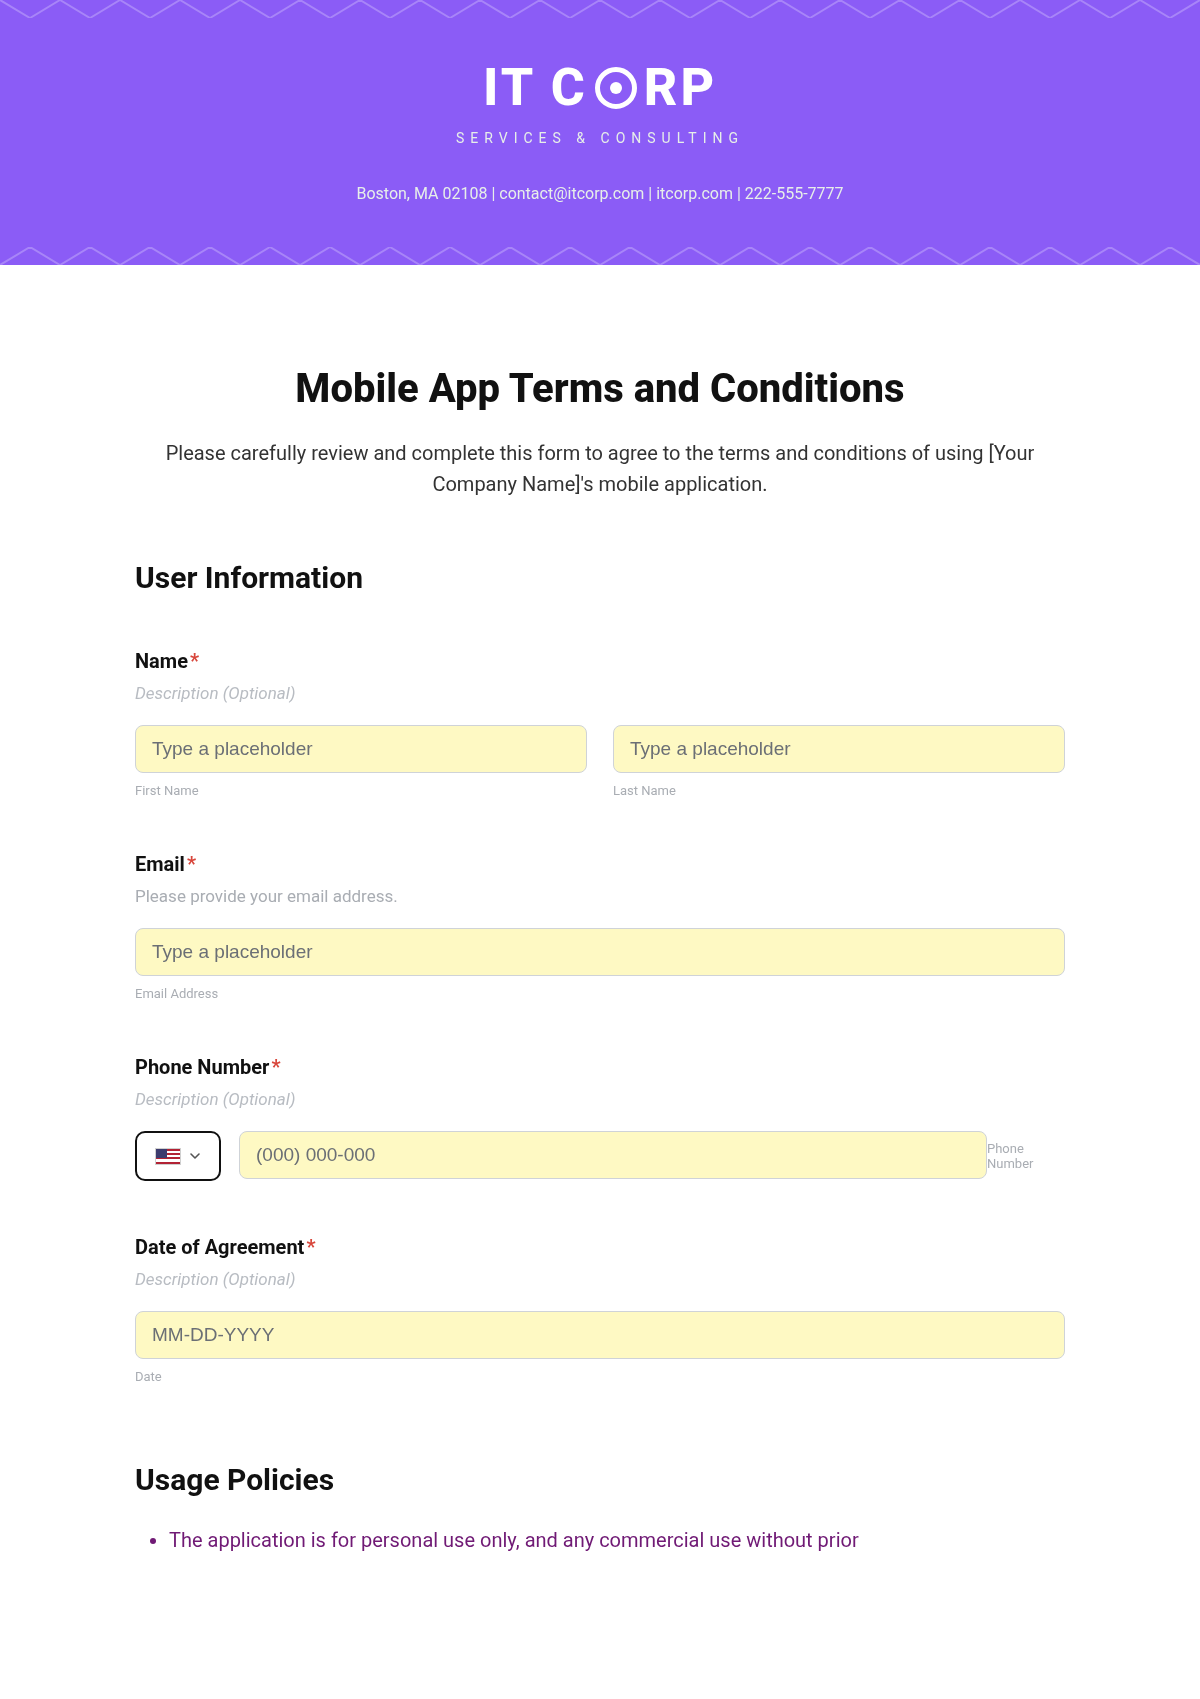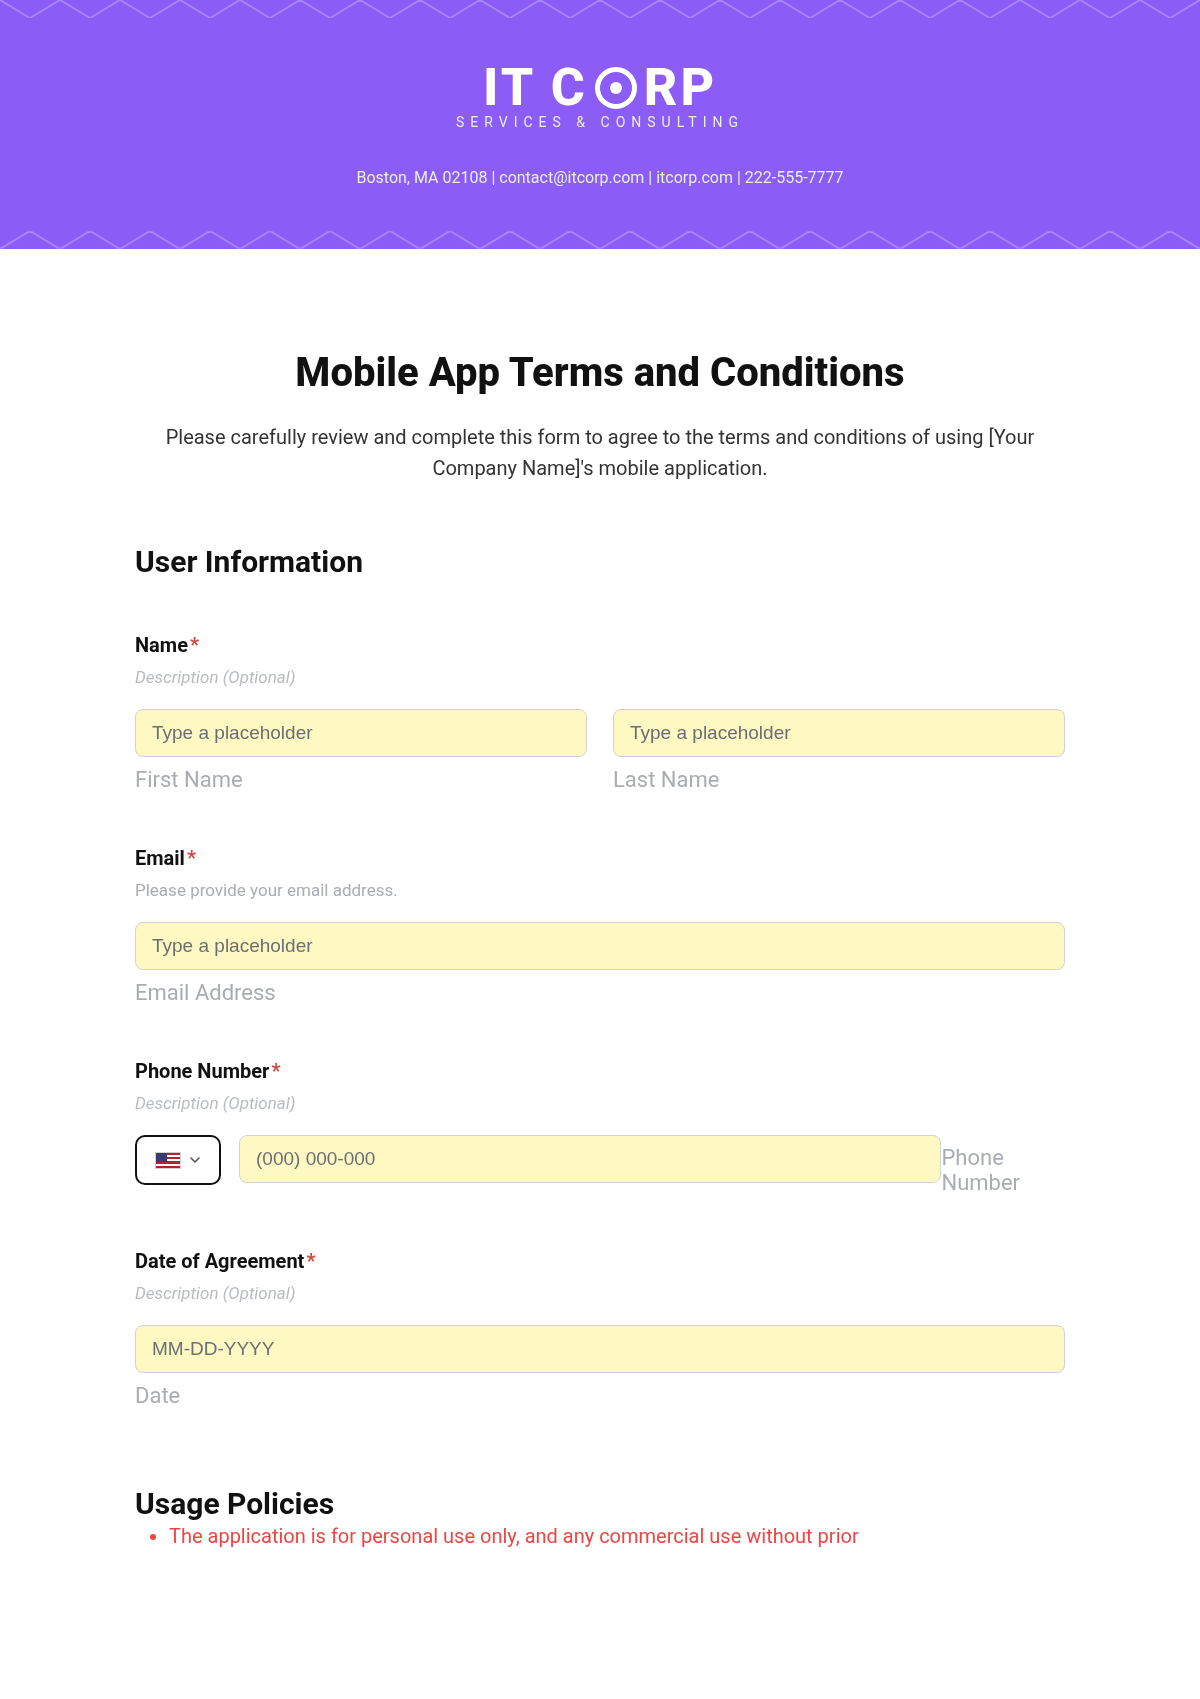--- a/index.html
+++ b/index.html
@@ -50,21 +50,21 @@
     content: "";
     width: 12px;
     height: 12px;
     background: #fff;
     border-radius: 50%;
   }
   .logo-tag {
     color: #e7efe9;
     font-size: 14px;
     letter-spacing: 6px;
-    margin-top: 0;
+    margin-top: 16px;
   }
   .header-contact {
     color: #e7efe9;
     font-size: 16px;
     margin-top: 38px;
   }
   .page {
     width: 930px;
     margin: 0 auto;
     padding: 100px 0 0 0;
@@ -115,21 +115,21 @@
     border: 1px solid #cfd3d8;
     border-radius: 8px;
     padding: 0 16px;
     font-size: 19px;
     color: #333;
     background:#fef9c3;
   }
   .input::placeholder { color:#6b6f75; }
   .sublabel {
     color: #a9adb3;
-    font-size: 22px;
+    font-size: 13px;
     margin-top: 10px;
   }
   .phone-row { display:flex; gap:18px; margin-top:22px; align-items:flex-start; }
   .cc-box {
     width: 86px;
     height: 50px;
     border: 2px solid #111;
     border-radius: 10px;
     display:flex;
     align-items:center;
@@ -153,23 +153,24 @@
     content:"";
     position:absolute;left:0;top:0;width:11px;height:9px;background:#3c3b6e;
   }
   .chev {
     width: 12px; height: 12px;
     display:inline-block;
   }
   .chev svg{display:block;}
   .phone-col{flex:1; display:flex; }
   .usage-list{
+    margin-top:28px;
     padding-left: 34px;
     font-size:20px;
-    color:#ef4444;
+    color:#701a75;
     line-height:1.5;
   }
   .usage-list li{ list-style: disc; }
 </style>
 </head>
 <body>
 
 <div class="header">
   <div class="tri-top">
     <svg viewBox="0 0 1200 18" preserveAspectRatio="none">

